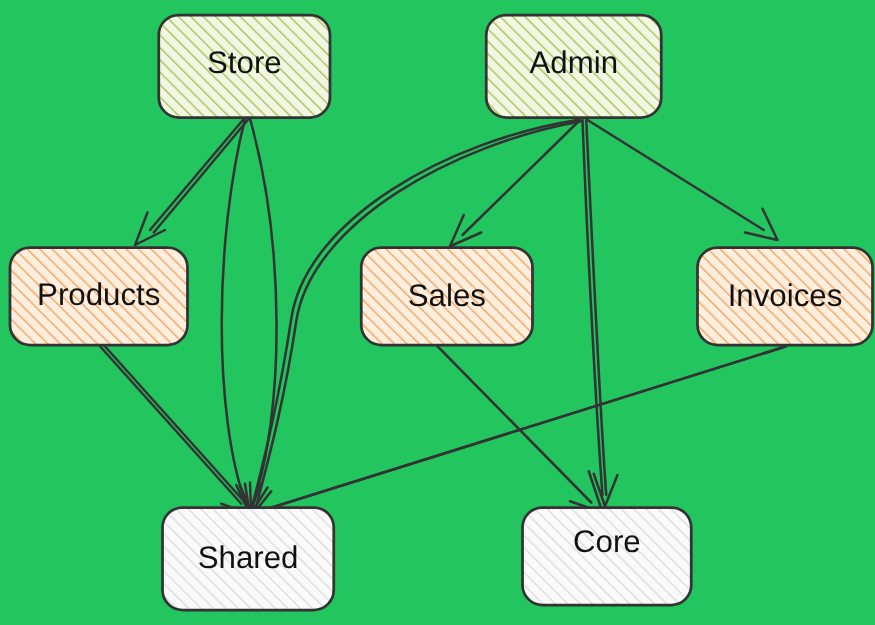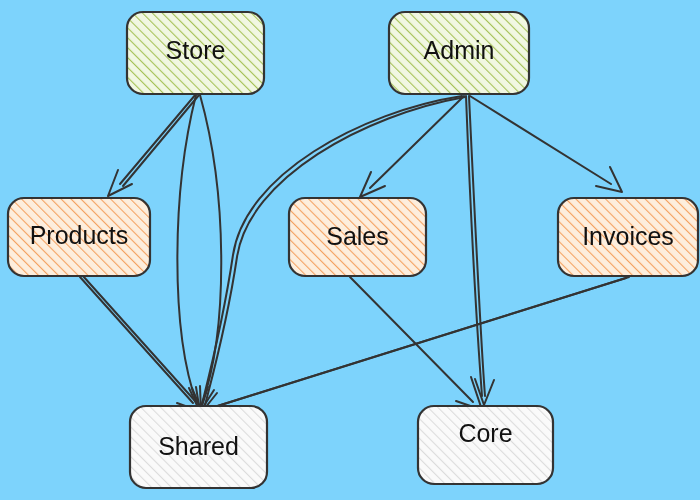--- a/index.html
+++ b/index.html
@@ -10,21 +10,21 @@
   body {
     width: 700px;
     height: 500px;
     overflow: hidden;
     font-family: "Liberation Sans", sans-serif;
   }
   #diagram-root {
     position: relative;
     width: 700px;
     height: 500px;
-    background: #7dd3fc;
+    background: #22c55e;
   }
   svg#graph {
     display: block;
     width: 700px;
     height: 500px;
   }
   .node-label {
     font-family: "Liberation Sans", sans-serif;
     font-size: 25px;
     fill: #111111;

